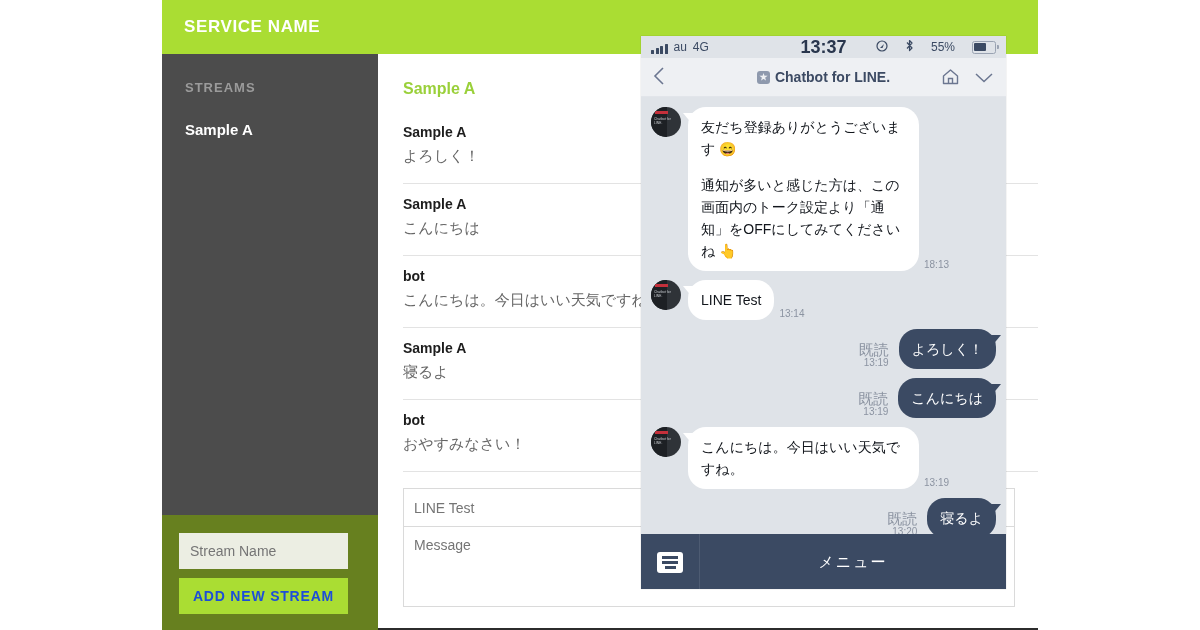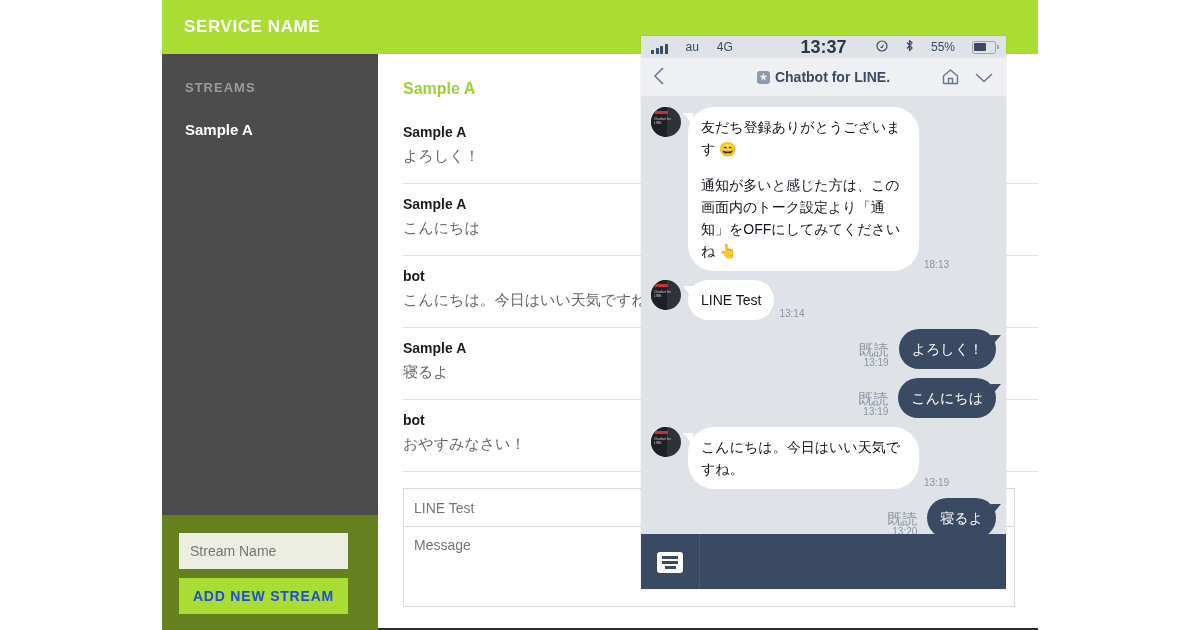--- a/index.html
+++ b/index.html
@@ -165,21 +165,21 @@
     font-family: "Liberation Sans", sans-serif;
   }
   .statusbar {
     height: 22px; background: #dfe3e8;
     display: flex; align-items: center;
     padding: 0 10px;
     color: #3b4a63;
     font-size: 12px;
     position: relative;
   }
-  .sb-left { display:flex; align-items:flex-end; gap:18px; }
+  .sb-left { display:flex; align-items:flex-end; gap:6px; }
   .sb-bars { display:flex; align-items:flex-end; gap:1.5px; height:10px; }
   .sb-bars i { display:block; width:3px; background:#3b4a63; border-radius:.5px; }
   .sb-bars i:nth-child(1){height:4px} .sb-bars i:nth-child(2){height:6px}
   .sb-bars i:nth-child(3){height:8px} .sb-bars i:nth-child(4){height:10px}
   .sb-center {
     position:absolute; left:0; right:0; text-align:center;
     font-size:18px; font-weight:bold; color:#29364d;
   }
   .sb-right {
     margin-left:auto; display:flex; align-items:center; gap:17px;
@@ -233,21 +233,21 @@
   .avatar::after{
     content:""; position:absolute; left:4px; top:4px; width:13px; height:3px;
     background:#c4303b;
   }
   .avatar b{
     position:absolute; left:3px; top:10px; font-size:3.2px; color:#cfd3d8;
     font-weight:normal; line-height:4px; width:24px; letter-spacing:.1px;
   }
   .bubble-wrap{display:flex;align-items:flex-end;gap:5px;max-width:272px;}
   .bubble {
-    background:#ffffff; border-radius:26px;
+    background:#ffffff; border-radius:18px;
     padding:9px 13px; font-size:14px; line-height:22px; color:#12161c;
     position:relative; max-width:205px; word-break:break-word;
   }
   .bubble.in::before{
     content:""; position:absolute; left:-5px; top:6px;
     width:10px;height:12px;background:#ffffff;
     clip-path: polygon(100% 0, 100% 100%, 0 0);
   }
   .bubble.out {
     background:#3b4a63; color:#ffffff; max-width:190px; text-align:left;
@@ -466,16 +466,17 @@
     </div>
 
     <div class="chat-menu">
       <div class="kb-btn">
         <span class="kb-icon">
           <span class="r1"></span>
             <span class="r2"></span>
             <span class="r3"></span>
         </span>
       </div>
+      <div class="menu-label">メニュー</div>
     </div>
 
   </div>
 </div>
 
 </body></html>

